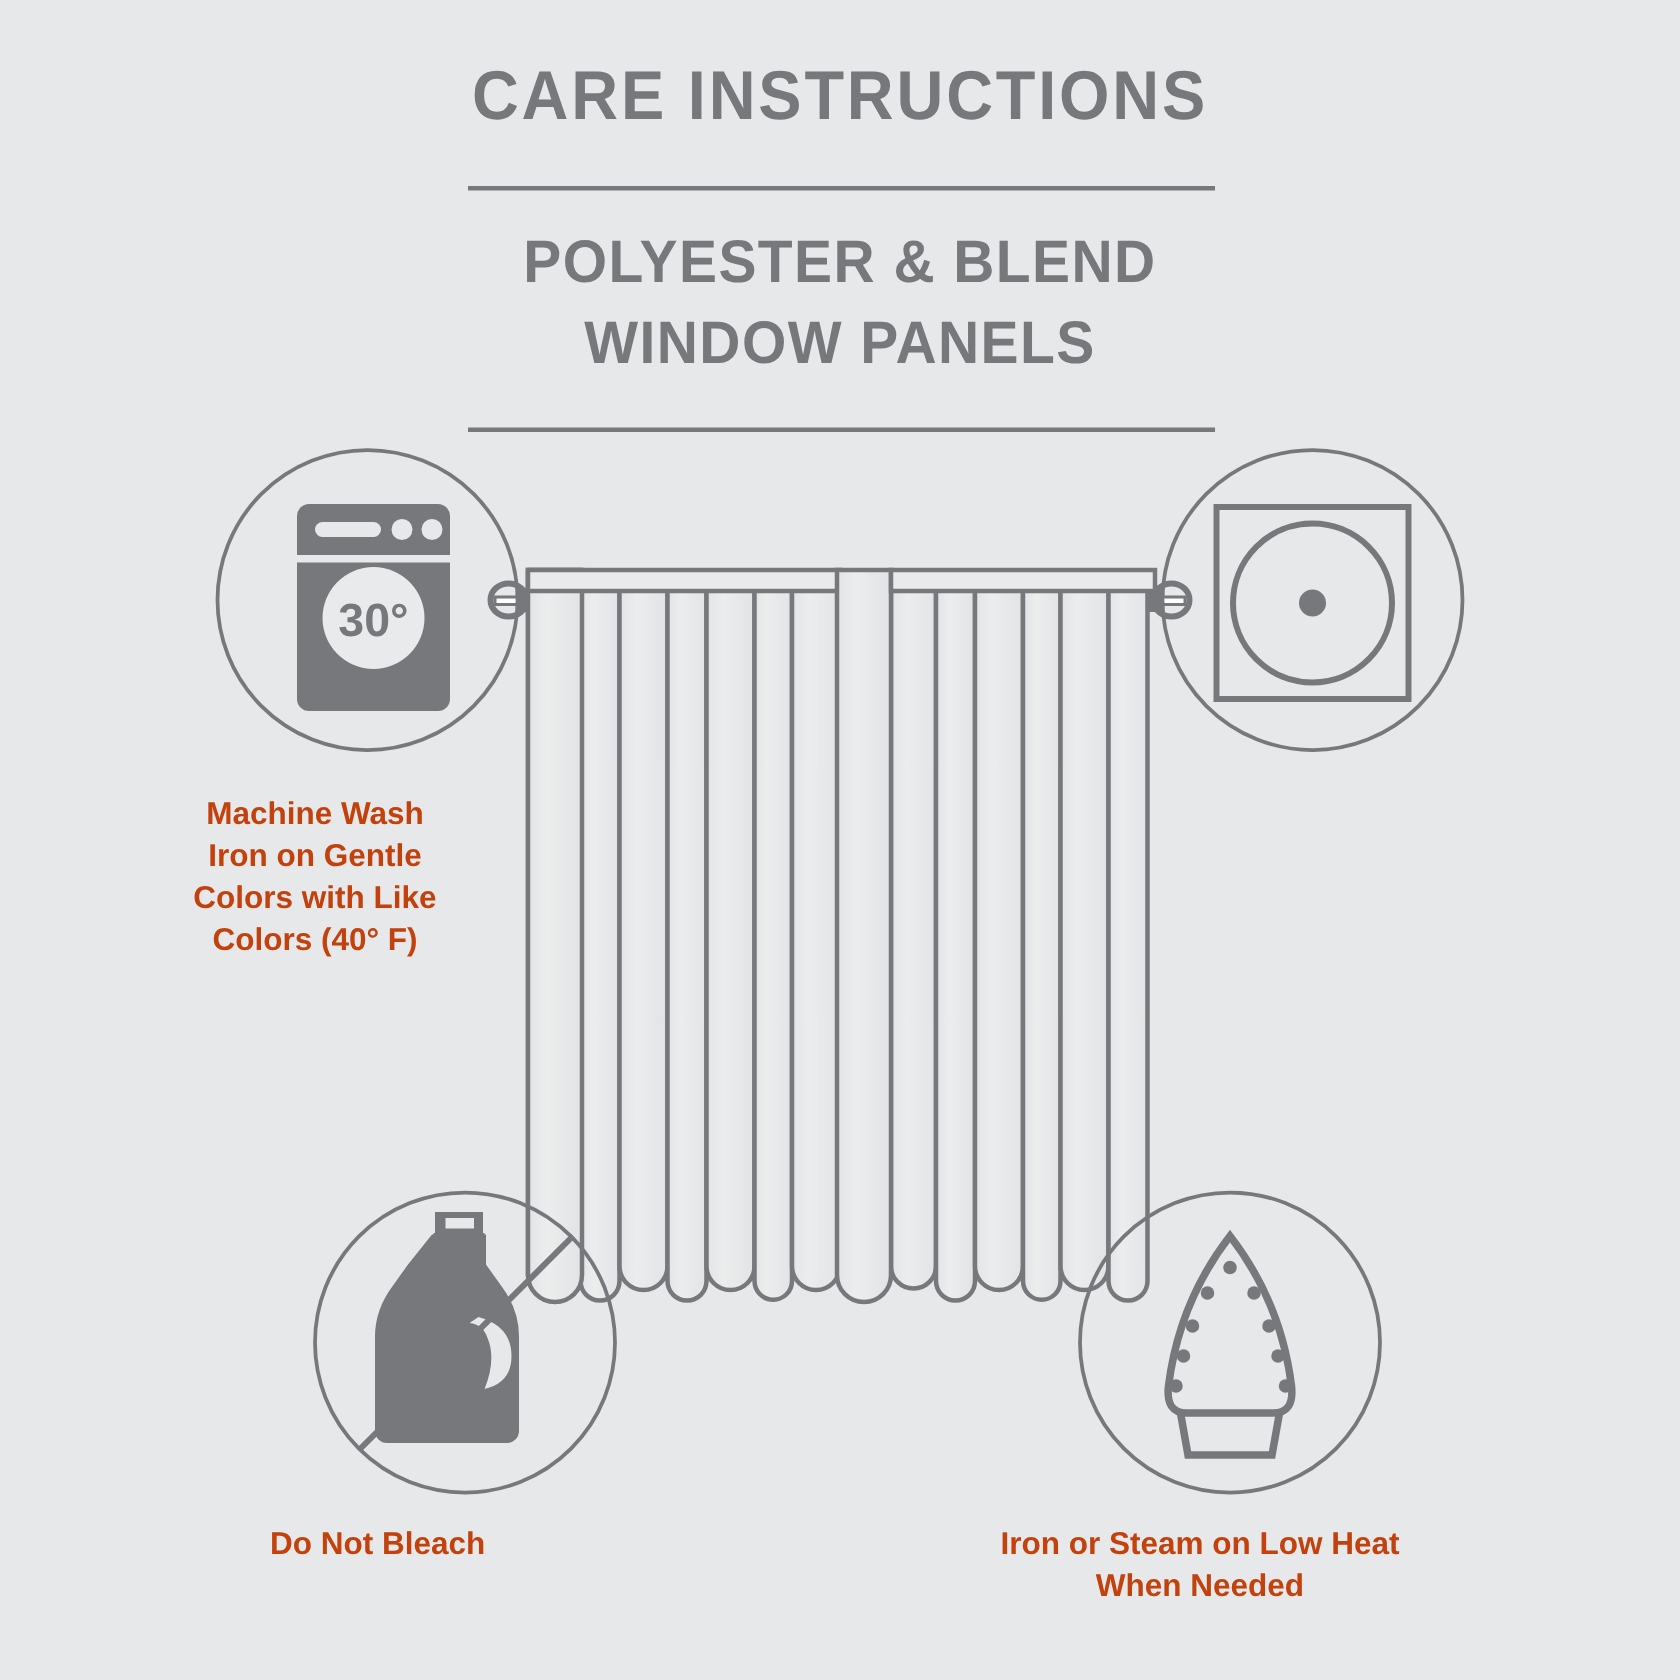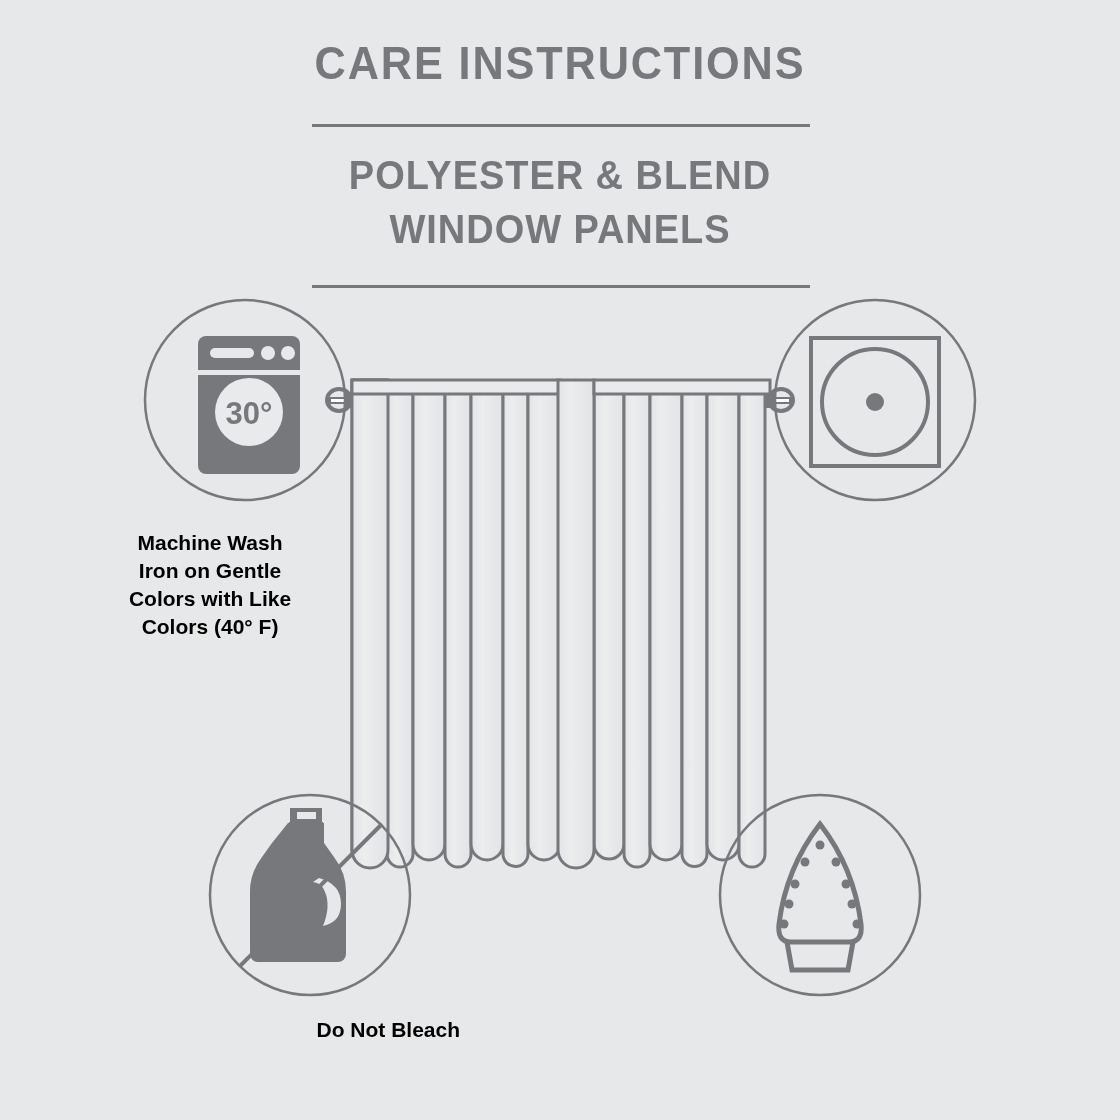--- a/index.html
+++ b/index.html
@@ -20,24 +20,24 @@
   }
   #subtitle{
     left:0;top:148px;width:1120px;text-align:center;
     font-size:40px;letter-spacing:1.0px;line-height:54px;
     transform:scaleX(0.95);transform-origin:center top;
   }
   .rule{position:absolute;height:3px;background:#76787c;left:312px;width:498px;}
   #rule1{top:124px;}
   #rule2{top:285px;}
 
-  .cap{position:absolute;color:#000000;font-weight:bold;font-size:21px;line-height:28px;}
+  .cap{position:absolute;color:#c2410c;font-weight:bold;font-size:21px;line-height:28px;}
   #cap-wash{left:70px;top:529px;width:280px;text-align:center;}
   #cap-dry{left:820px;top:529px;width:250px;text-align:left;}
-  #cap-bleach{left:180px;top:1016px;width:280px;text-align:right;}
+  #cap-bleach{left:180px;top:1016px;width:280px;text-align:left;}
   #cap-iron{left:600px;top:1016px;width:400px;text-align:center;}
 
   svg{position:absolute;left:0;top:0;}
 </style>
 </head>
 <body>
 
 <div id="stage">
 
   <div class="txt" id="title">CARE INSTRUCTIONS</div>
@@ -170,14 +170,18 @@
     <span>Iron on Gentle</span><br>
     <span>Colors with Like</span><br>
     <span>Colors (40° F)</span>
   </div>
 
 
   <div class="cap" id="cap-bleach">
     <span>Do Not Bleach</span>
   </div>
 
+  <div class="cap" id="cap-iron">
+    <span>Iron or Steam on Low Heat</span><br>
+    <span>When Needed</span>
+  </div>
 
 </div>
 
 </body></html>

